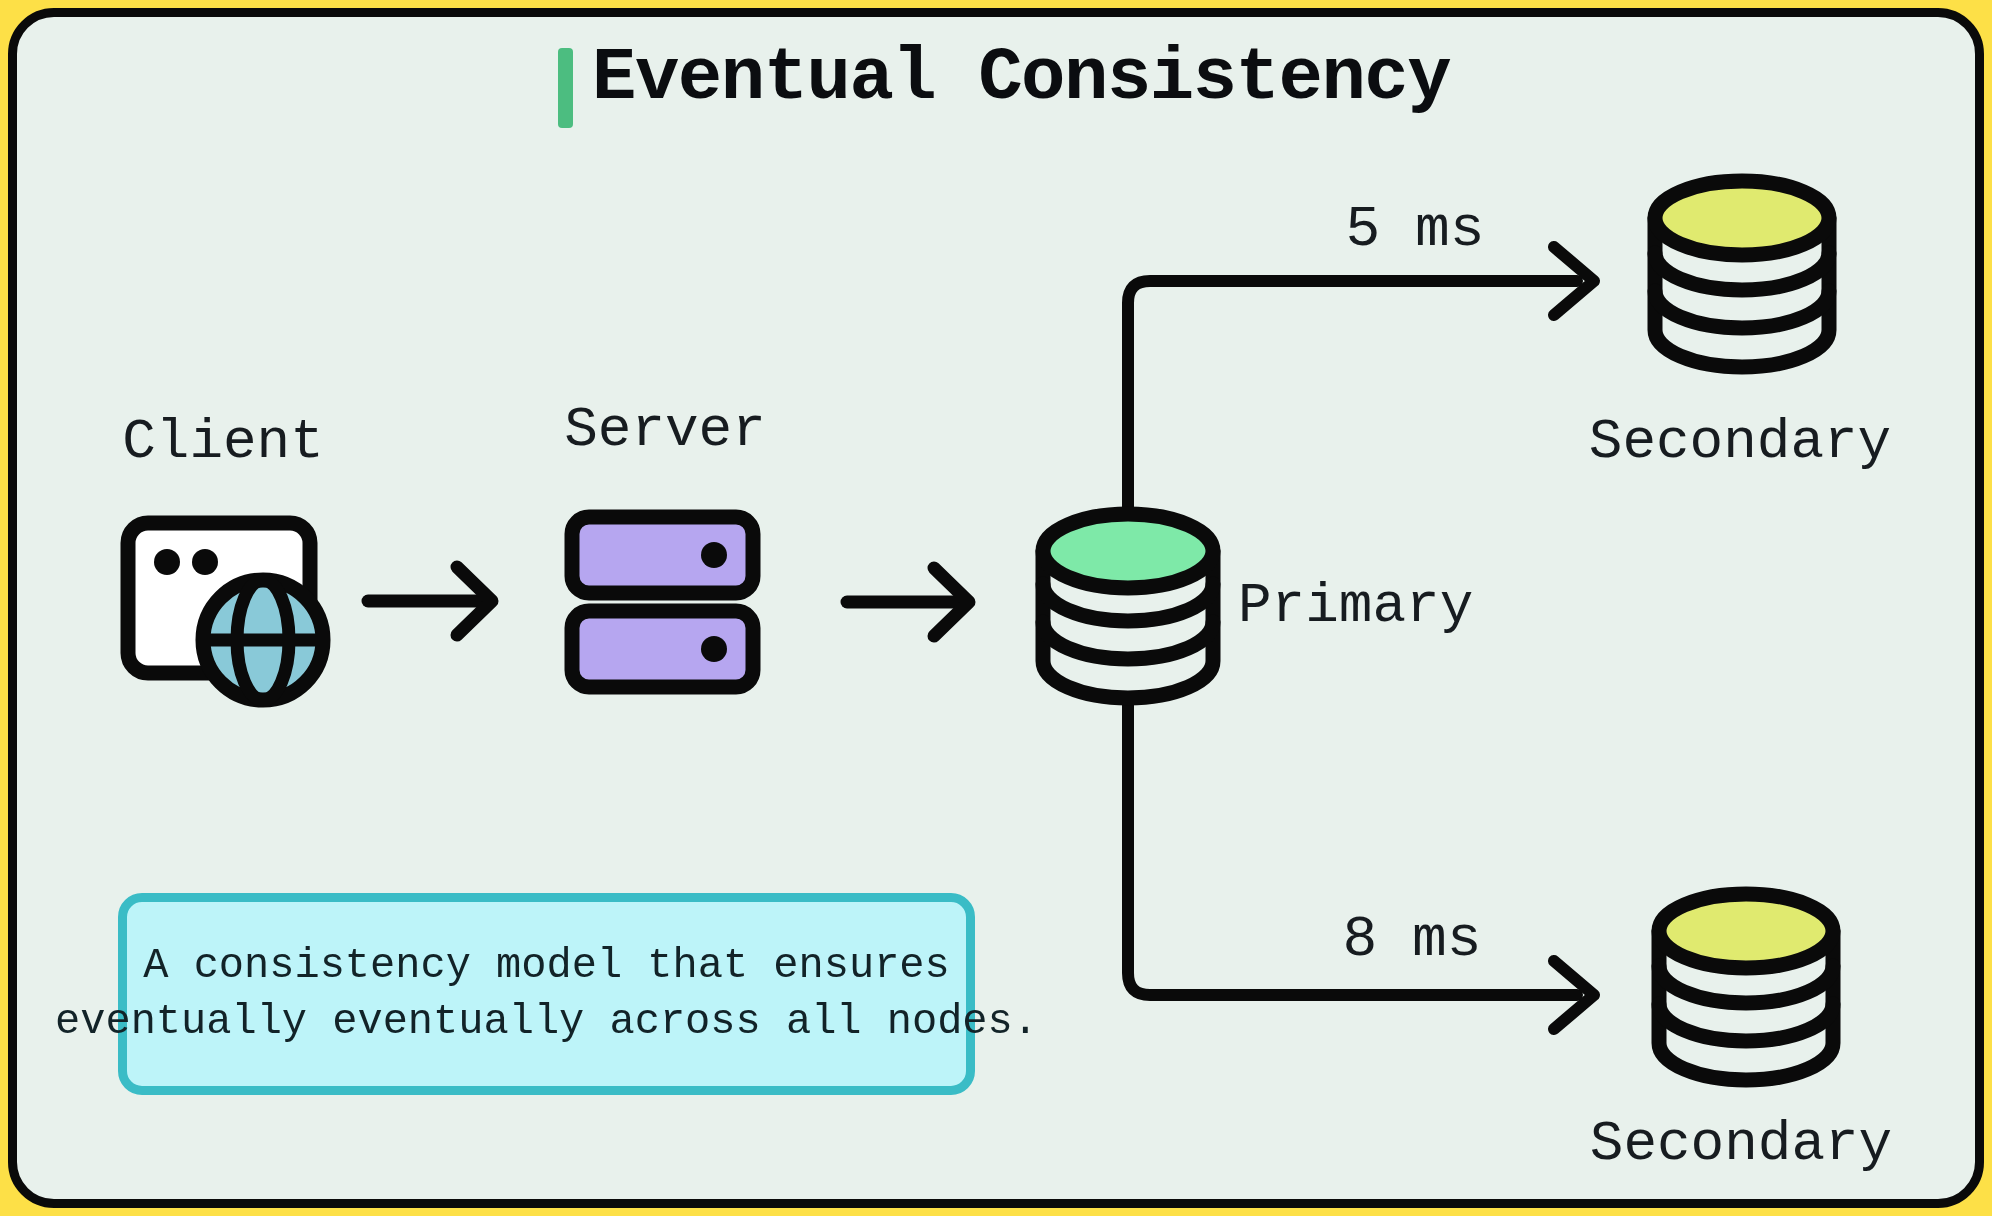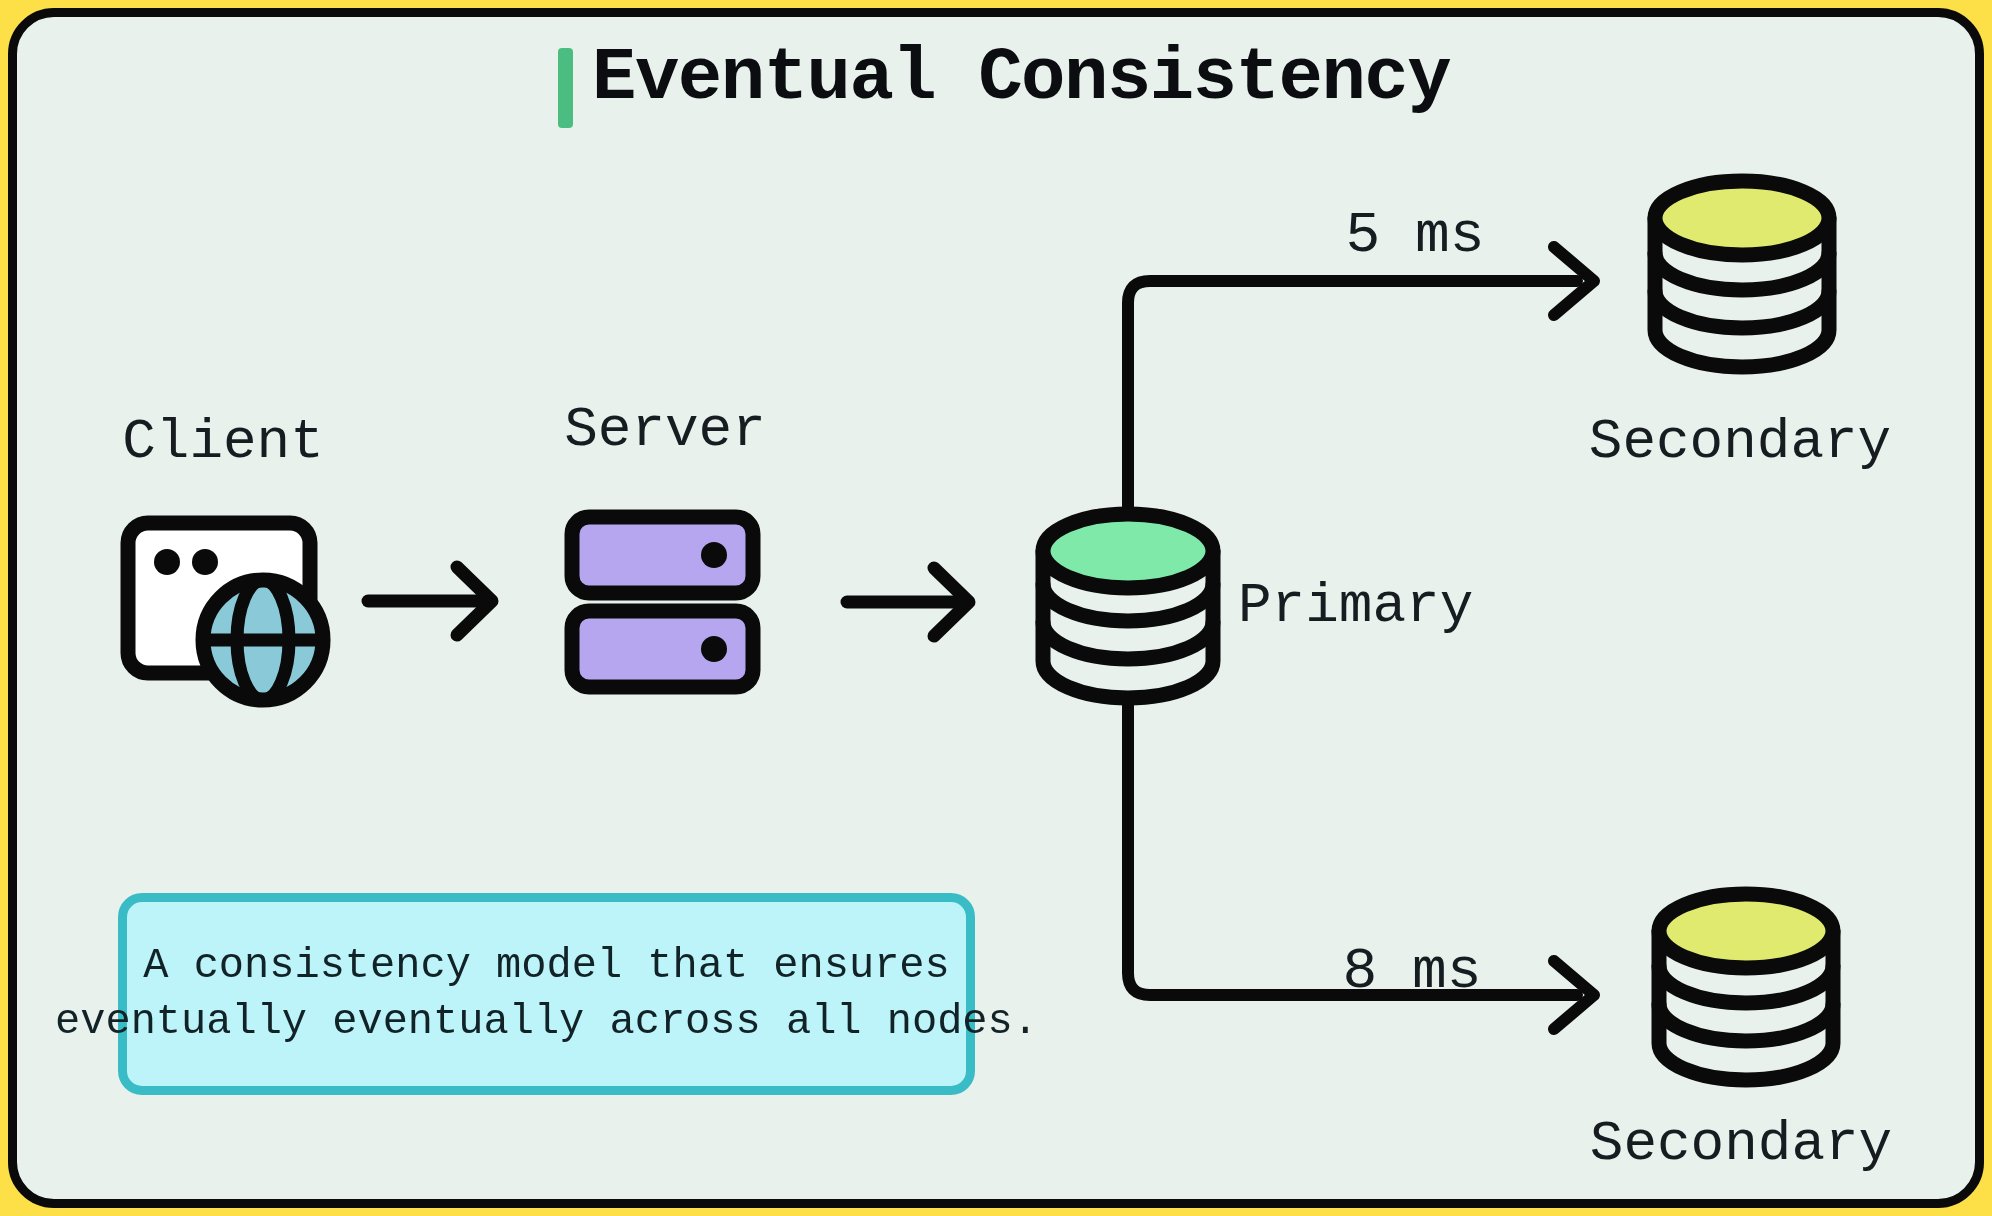--- a/index.html
+++ b/index.html
@@ -87,20 +87,20 @@
 
   <div class="title-bar" style="background:#4cbd80;"></div>
   <div class="title-text">Eventual Consistency</div>
 
   <div class="lbl ctr" style="left:223px;top:412px;">Client</div>
   <div class="lbl ctr" style="left:665px;top:400px;">Server</div>
   <div class="lbl" style="left:1238px;top:576px;">Primary</div>
   <div class="lbl ctr" style="left:1740px;top:412px;">Secondary</div>
   <div class="lbl ctr" style="left:1741px;top:1114px;">Secondary</div>
 
-  <div class="lbl ctr latency" style="left:1415px;top:204px;">5 ms</div>
-  <div class="lbl ctr latency" style="left:1412px;top:908px;margin-top:32px;">8 ms</div>
+  <div class="lbl ctr latency" style="left:1415px;top:198px;">5 ms</div>
+  <div class="lbl ctr latency" style="left:1412px;top:908px;">8 ms</div>
 
   <div class="note">
     <div>A consistency model that ensures</div>
     <div>eventually eventually across all nodes.</div>
   </div>
 </div>
 
 </body></html>

